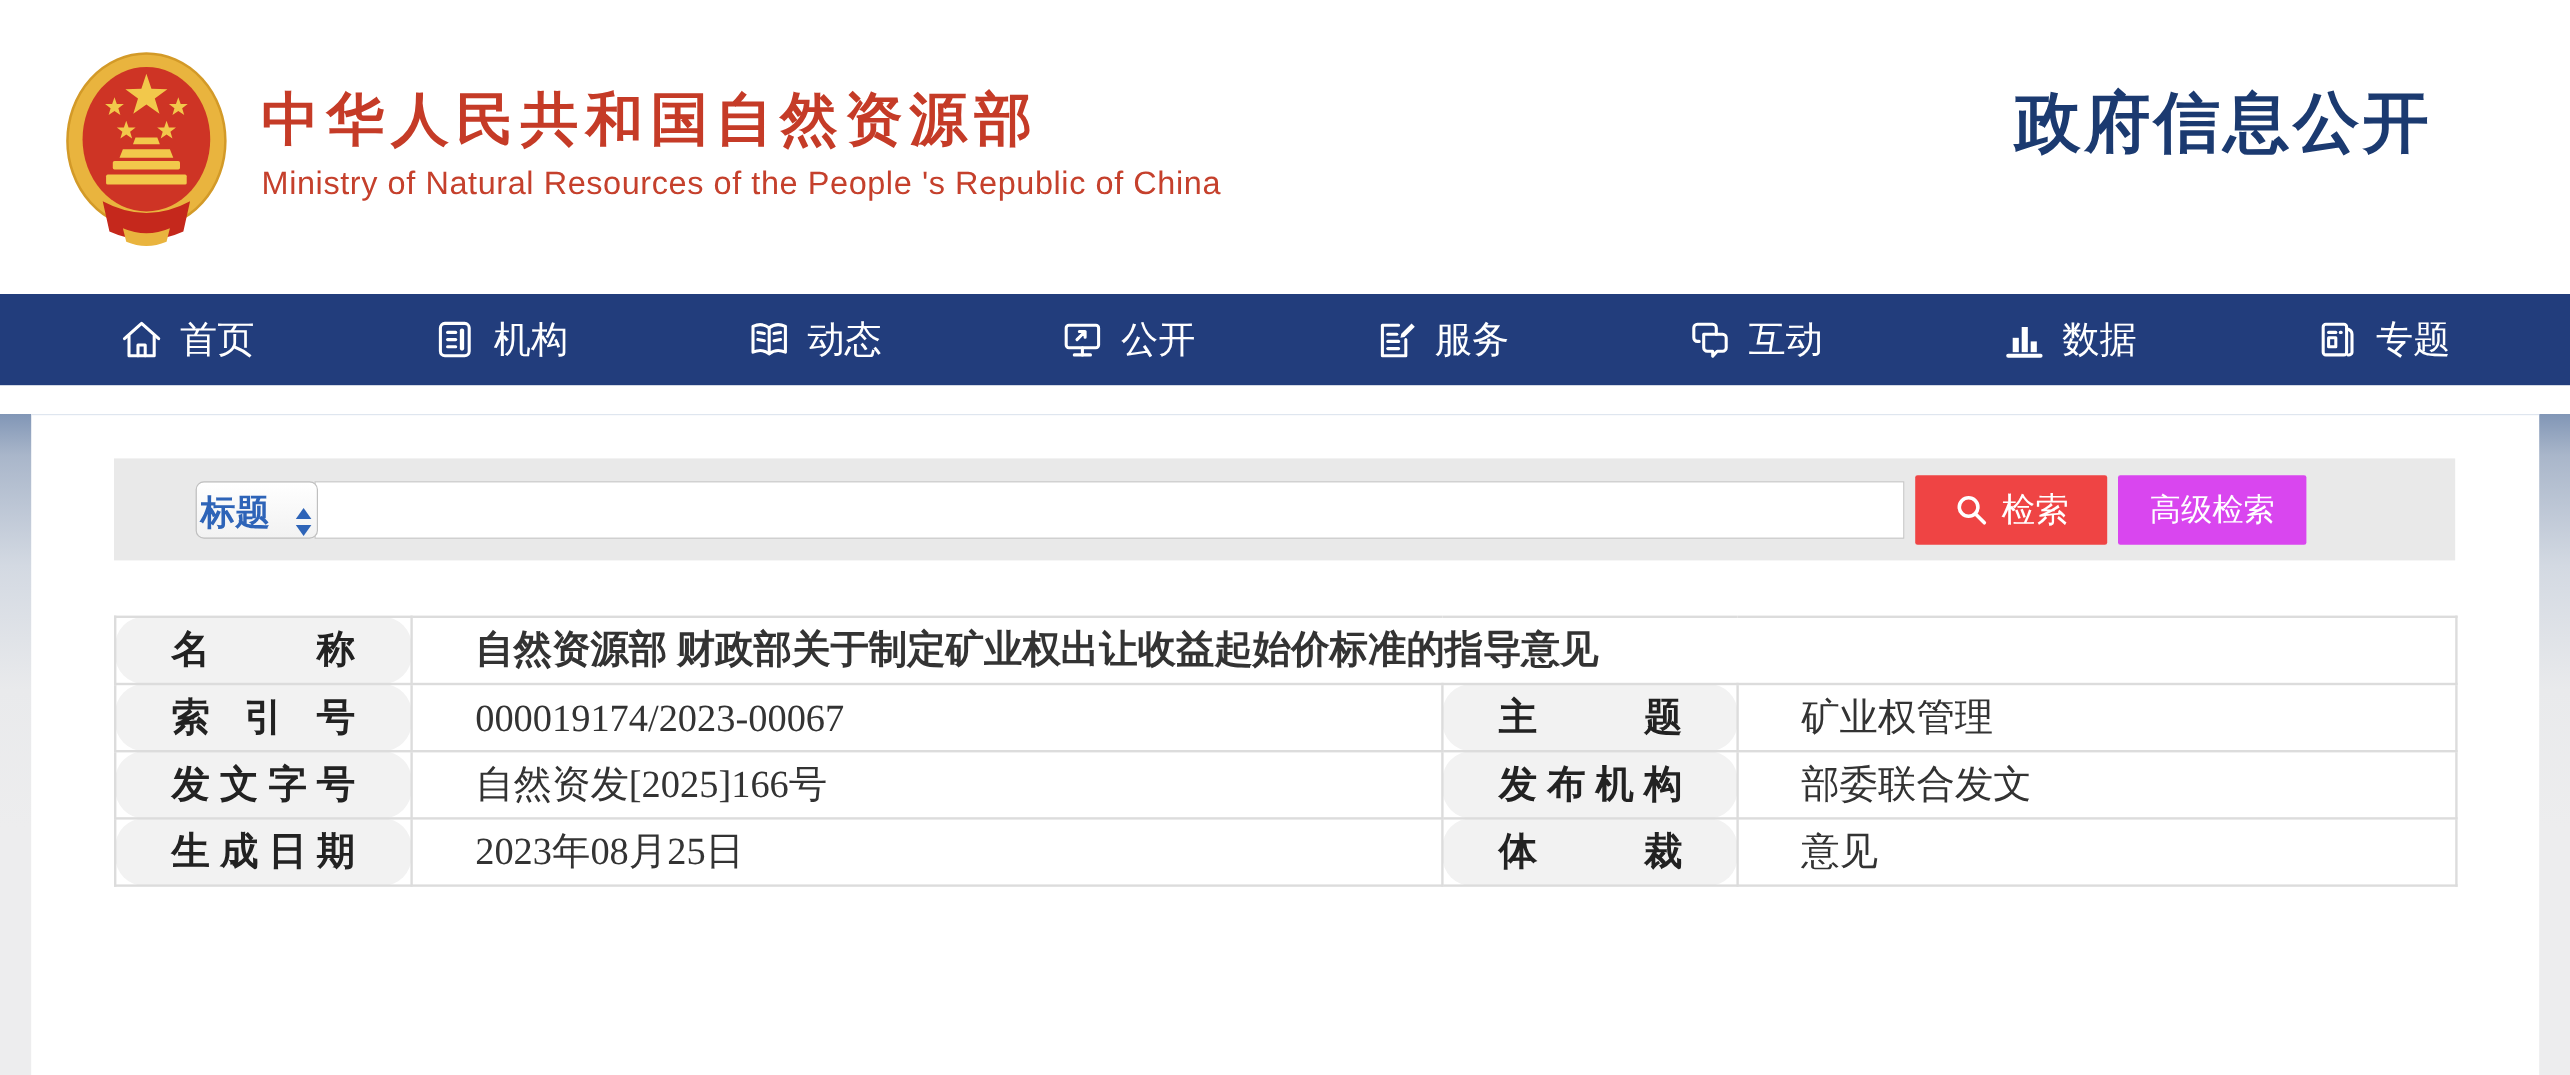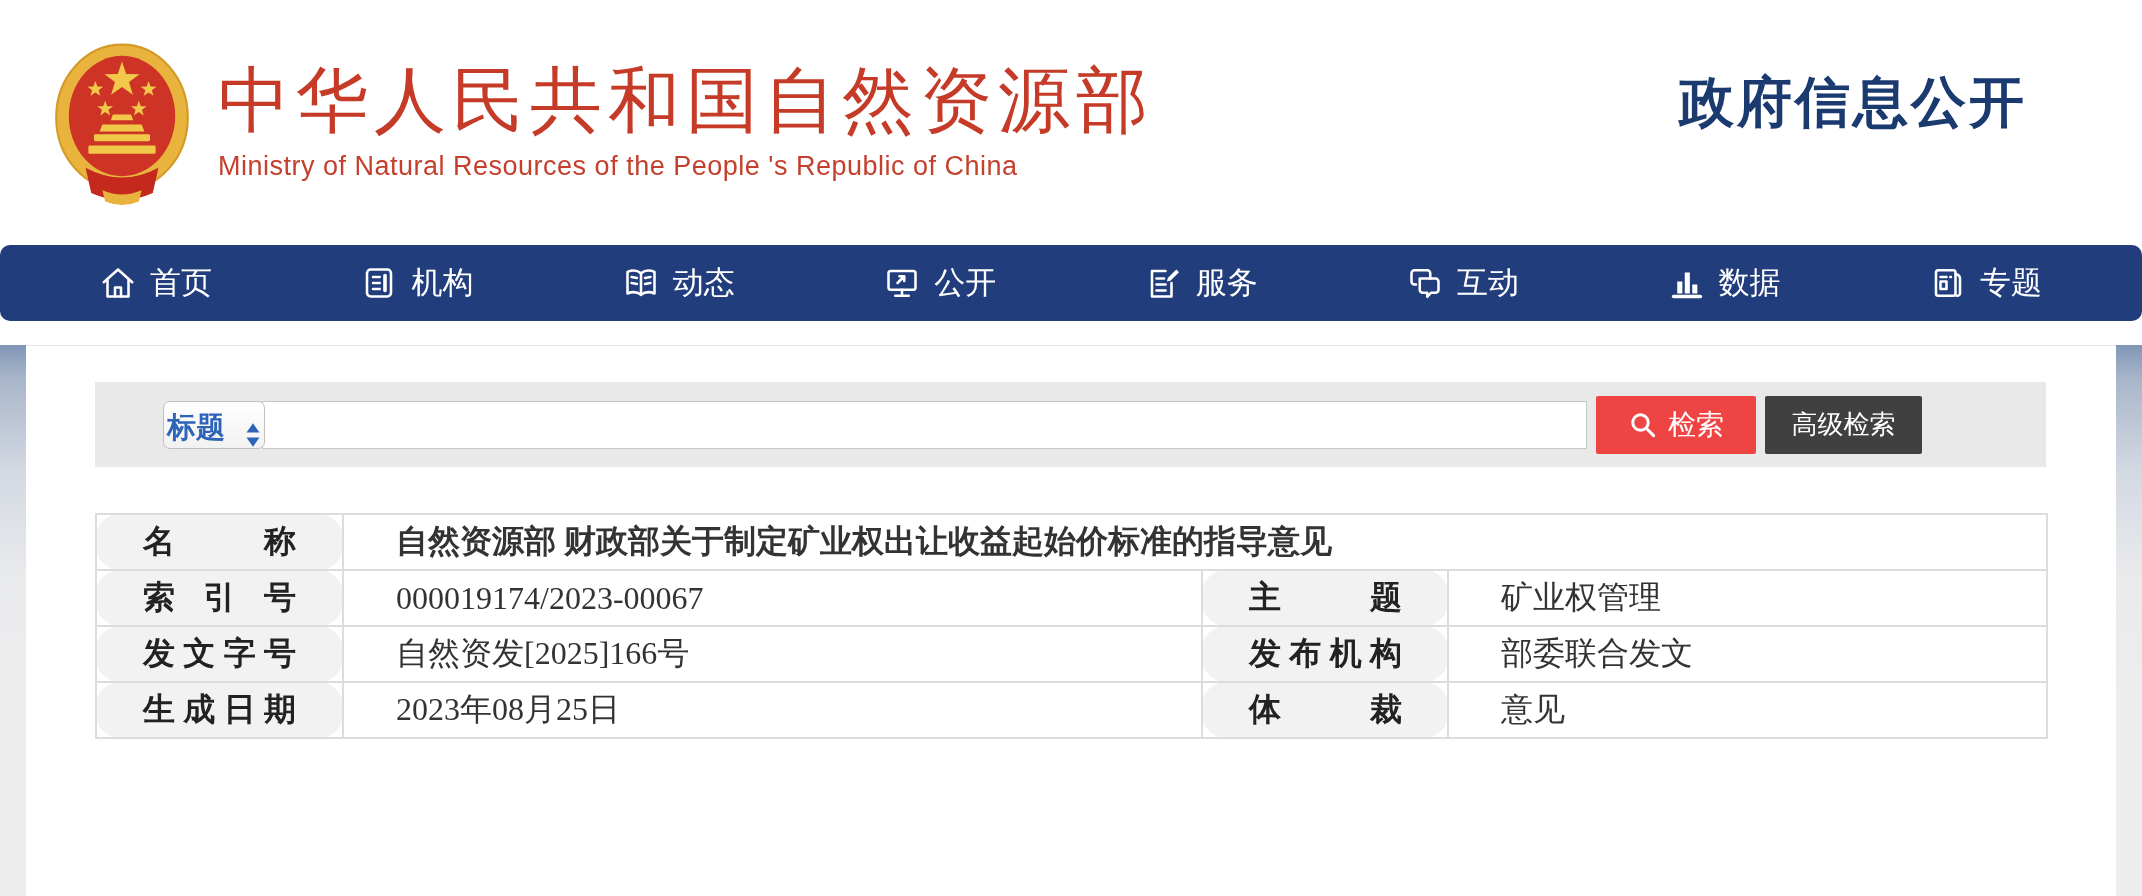--- a/index.html
+++ b/index.html
@@ -4,29 +4,29 @@
 <style>
   * { margin:0; padding:0; box-sizing:border-box; }
   html,body { width:2142px; height:896px; overflow:hidden; background:#fff;
     font-family:"Liberation Sans","DejaVu Sans",sans-serif; }
 
   
   .header { height:245px; background:#fff; display:flex; align-items:center;
     padding:0 115px 0 52px; position:relative; }
   .brand { display:flex; align-items:center; }
   .emblem { width:140px; height:168px; margin-right:26px; }
-  .brand-text .cn { font-size:72px; font-weight:normal; color:#c53b27; letter-spacing:6px;
+  .brand-text .cn { font-size:48px; font-weight:bold; color:#c53b27; letter-spacing:6px;
     line-height:1.05; }
   .brand-text .en { font-size:27px; color:#c5402c; margin-top:12px; letter-spacing:0.5px; }
   .gov-info { margin-left:auto; font-family:"Liberation Serif","DejaVu Serif",serif;
     font-weight:bold; font-size:55px; color:#1b3a70; letter-spacing:3px; margin-top:-40px; }
 
   
   .nav { height:76px; background:#223d7c; display:flex; align-items:center;
-    justify-content:space-between; padding:0 100px;border-radius:10px; }
+    justify-content:space-between; padding:0 100px; }
   .nav-item { display:flex; align-items:center; gap:14px; color:#fff; font-size:31px;
     cursor:pointer; white-space:nowrap; }
   .nav-item svg { width:36px; height:36px; stroke:#fff; fill:none; stroke-width:1.7;
     stroke-linecap:round; stroke-linejoin:round; }
   .nav-item svg .fillw { fill:#fff; stroke:none; }
 
   
   .content-bg { height:575px;
     background:linear-gradient(180deg,#8196b6 0%,#a9b6ca 6%,#d3d9e2 22%,#e9eaec 40%,#ededee 60%,#ededee 100%); }
   .panel { width:2090px; margin:0 auto; margin-top:24px; height:551px; background:#fff;
@@ -40,21 +40,21 @@
     justify-content:center; gap:20px; cursor:pointer; z-index:2; }
   .field-select .sel-label { color:#2e64b8; font-weight:bold; font-size:29px; }
   .field-select svg { width:16px; height:26px; }
   .search-input { width:1325px; height:48px; border:1px solid #c6c6c6; background:#fff;
     margin-left:-3px; font-size:28px; padding:0 16px; outline:none; }
   .btn { height:58px; border:none; color:#fff; font-size:28px; display:flex;
     align-items:center; justify-content:center; cursor:pointer; border-radius:2px; }
   .btn-search { width:160px; background:#ef4444; margin-left:9px; gap:10px; }
   .btn-search svg { width:30px; height:30px; stroke:#fff; fill:none; stroke-width:2.4;
     stroke-linecap:round; }
-  .btn-advanced { width:157px; background:#404040; margin-left:9px; font-size:26px; }
+  .btn-advanced { width:157px; background:#d946ef; margin-left:9px; font-size:26px; }
 
   
   .doc-table { width:1951px; margin:46px 0 0 69px; border-collapse:collapse;
     table-layout:fixed; font-family:"Liberation Serif","DejaVu Serif",serif; color:#333; }
   .doc-table td, .doc-table th { border:2px solid #dcdcdc; height:56px; font-size:32px;
     vertical-align:middle; }
   .doc-table th { background:#f2f2f2; text-align:left; padding-left:46px; font-weight:bold;
     color:#222;border-radius:24px; }
   .doc-table td { background:#fff; padding-left:52px;margin-top:43px; }
   .jlabel { display:inline-block; width:153px; text-align:justify; text-align-last:justify; }

